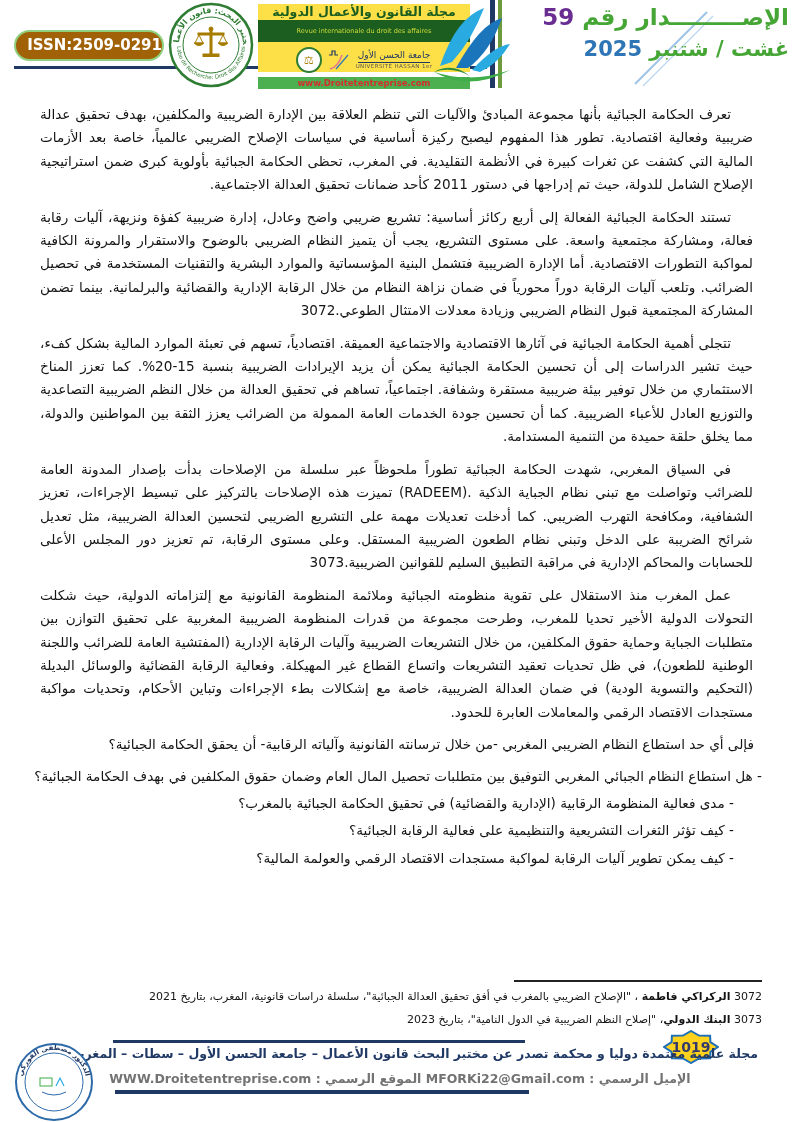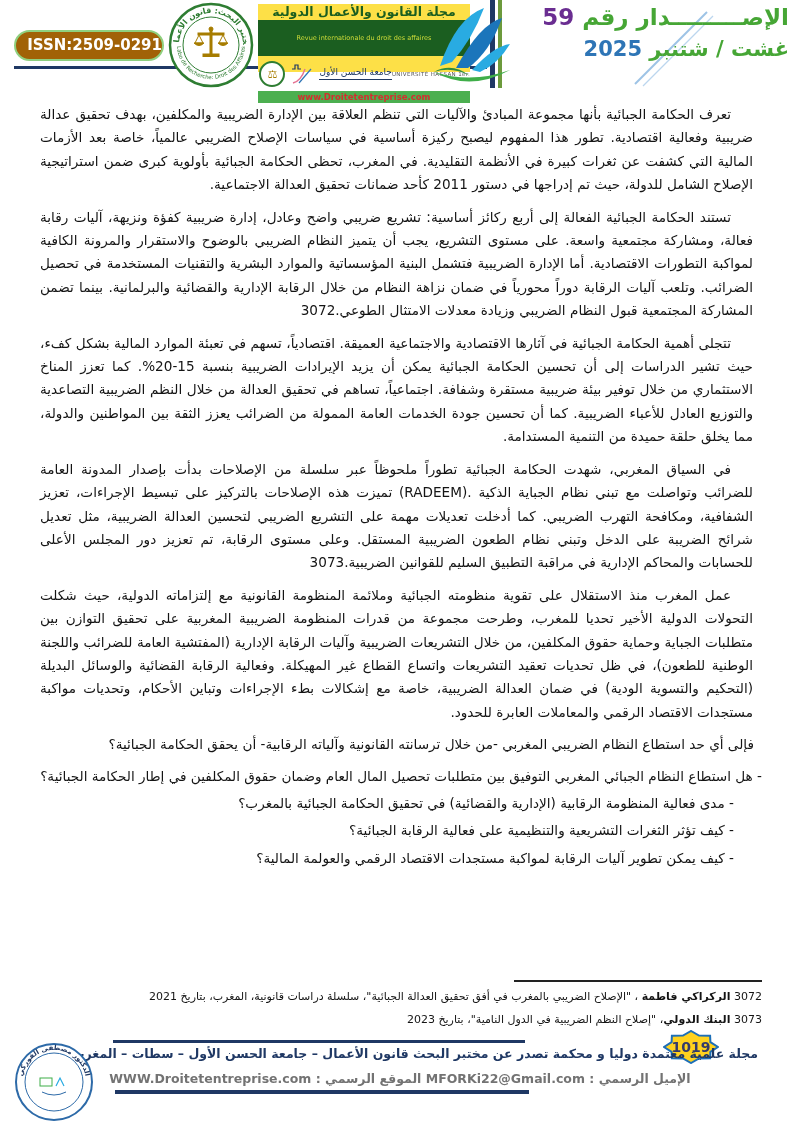--- a/index.html
+++ b/index.html
@@ -12,23 +12,23 @@
   
   .hdr-line{position:absolute;left:14px;top:66px;width:473px;height:3px;background:#1f3864;z-index:0;}
   .issn-pill{
     position:absolute;left:14px;top:30px;width:150px;height:31px;z-index:2;
     background:#a16207;border-radius:17px;border:2px solid #8fd07f;
     color:#ffffff;font-weight:bold;font-size:15px;line-height:27px;text-align:right;
   }
   .lab-seal{position:absolute;left:168px;top:2px;width:86px;height:86px;z-index:2;}
   .jr-block{position:absolute;left:258px;top:4px;width:212px;height:68px;z-index:2;background:#fde047;}
   .jr-title{color:#1b5e20;font-weight:bold;font-size:12.5px;text-align:center;white-space:nowrap;}
-  .jr-sub{background:#1b5e20;color:#cddc39;font-size:6.5px;text-align:center;padding:14px 0;margin-top:1px;}
+  .jr-sub{background:#1b5e20;color:#cddc39;font-size:6.5px;text-align:center;padding:7px 0;margin-top:1px;}
   .jr-mid{display:flex;align-items:center;justify-content:center;gap:4px;margin-top:3px;height:30px;}
-  .jr-univ{display:flex;flex-direction:row;align-items:center;line-height:1.1;}
+  .jr-univ{display:flex;flex-direction:column;align-items:center;line-height:1.1;}
   .jr-univ .ar{font-size:9px;color:#1f3864;border-bottom:1px solid #1f3864;padding-bottom:1px;}
   .jr-univ .fr{font-size:5.5px;color:#555;letter-spacing:.4px;}
   .jr-web{background:#4caf50;color:#d32f2f;font-weight:bold;font-size:8.5px;text-align:center;padding:1px 0;margin-top:2px;}
   .mini-seal{width:26px;height:26px;border-radius:50%;border:2px solid #2e7d32;display:flex;align-items:center;justify-content:center;font-size:11px;color:#a67c00;background:#fff;}
   .swoosh{position:absolute;left:428px;top:4px;width:86px;height:84px;z-index:3;}
   .vbar-navy{position:absolute;left:490px;top:0;width:5px;height:88px;background:#1f3864;}
   .vbar-green{position:absolute;left:498px;top:0;width:4px;height:88px;background:#6c9a3c;}
   .issue{position:absolute;right:4px;top:4px;width:286px;z-index:2;text-align:right;}
   .issue-l1{font-size:23px;font-weight:bold;white-space:nowrap;}
   .issue-l2{font-size:21px;font-weight:bold;margin-top:7px;margin-left:76px;white-space:nowrap;}
@@ -139,21 +139,21 @@
     </div>
   </div>
 
   <div class="content" dir="rtl">
     <p class="para">تعرف الحكامة الجبائية بأنها مجموعة المبادئ والآليات التي تنظم العلاقة بين الإدارة الضريبية والمكلفين، بهدف تحقيق عدالة ضريبية وفعالية اقتصادية. تطور هذا المفهوم ليصبح ركيزة أساسية في سياسات الإصلاح الضريبي عالمياً، خاصة بعد الأزمات المالية التي كشفت عن ثغرات كبيرة في الأنظمة التقليدية. في المغرب، تحظى الحكامة الجبائية بأولوية كبرى ضمن استراتيجية الإصلاح الشامل للدولة، حيث تم إدراجها في دستور 2011 كأحد ضمانات تحقيق العدالة الاجتماعية.</p>
     <p class="para">تستند الحكامة الجبائية الفعالة إلى أربع ركائز أساسية: تشريع ضريبي واضح وعادل، إدارة ضريبية كفؤة ونزيهة، آليات رقابة فعالة، ومشاركة مجتمعية واسعة. على مستوى التشريع، يجب أن يتميز النظام الضريبي بالوضوح والاستقرار والمرونة الكافية لمواكبة التطورات الاقتصادية. أما الإدارة الضريبية فتشمل البنية المؤسساتية والموارد البشرية والتقنيات المستخدمة في تحصيل الضرائب. وتلعب آليات الرقابة دوراً محورياً في ضمان نزاهة النظام من خلال الرقابة الإدارية والقضائية والبرلمانية. بينما تضمن المشاركة المجتمعية قبول النظام الضريبي وزيادة معدلات الامتثال الطوعي.3072</p>
     <p class="para">تتجلى أهمية الحكامة الجبائية في آثارها الاقتصادية والاجتماعية العميقة. اقتصادياً، تسهم في تعبئة الموارد المالية بشكل كفء، حيث تشير الدراسات إلى أن تحسين الحكامة الجبائية يمكن أن يزيد الإيرادات الضريبية بنسبة 15-20%. كما تعزز المناخ الاستثماري من خلال توفير بيئة ضريبية مستقرة وشفافة. اجتماعياً، تساهم في تحقيق العدالة من خلال النظم الضريبية التصاعدية والتوزيع العادل للأعباء الضريبية. كما أن تحسين جودة الخدمات العامة الممولة من الضرائب يعزز الثقة بين المواطنين والدولة، مما يخلق حلقة حميدة من التنمية المستدامة.</p>
     <p class="para">في السياق المغربي، شهدت الحكامة الجبائية تطوراً ملحوظاً عبر سلسلة من الإصلاحات بدأت بإصدار المدونة العامة للضرائب وتواصلت مع تبني نظام الجباية الذكية .(RADEEM) تميزت هذه الإصلاحات بالتركيز على تبسيط الإجراءات، تعزيز الشفافية، ومكافحة التهرب الضريبي. كما أدخلت تعديلات مهمة على التشريع الضريبي لتحسين العدالة الضريبية، مثل تعديل شرائح الضريبة على الدخل وتبني نظام الطعون الضريبية المستقل. وعلى مستوى الرقابة، تم تعزيز دور المجلس الأعلى للحسابات والمحاكم الإدارية في مراقبة التطبيق السليم للقوانين الضريبية.3073</p>
     <p class="para">عمل المغرب منذ الاستقلال على تقوية منظومته الجبائية وملائمة المنظومة القانونية مع إلتزاماته الدولية، حيث شكلت التحولات الدولية الأخير تحديا للمغرب، وطرحت مجموعة من قدرات المنظومة الضريبية المغربية على تحقيق التوازن بين متطلبات الجباية وحماية حقوق المكلفين، من خلال التشريعات الضريبية وآليات الرقابة الإدارية (المفتشية العامة للضرائب واللجنة الوطنية للطعون)، في ظل تحديات تعقيد التشريعات واتساع القطاع غير المهيكلة. وفعالية الرقابة القضائية والوسائل البديلة (التحكيم والتسوية الودية) في ضمان العدالة الضريبية، خاصة مع إشكالات بطء الإجراءات وتباين الأحكام، وتحديات مواكبة مستجدات الاقتصاد الرقمي والمعاملات العابرة للحدود.</p>
     <p class="q-intro">فإلى أي حد استطاع النظام الضريبي المغربي -من خلال ترسانته القانونية وآلياته الرقابية- أن يحقق الحكامة الجبائية؟</p>
-    <p class="q-full">- هل استطاع النظام الجبائي المغربي التوفيق بين متطلبات تحصيل المال العام وضمان حقوق المكلفين في إطار الحكامة الجبائية؟</p>
+    <p class="q-full">- هل استطاع النظام الجبائي المغربي التوفيق بين متطلبات تحصيل المال العام وضمان حقوق المكلفين في بهدف الحكامة الجبائية؟</p>
     <p class="q-item">- مدى فعالية المنظومة الرقابية (الإدارية والقضائية) في تحقيق الحكامة الجبائية بالمغرب؟</p>
     <p class="q-item">- كيف تؤثر الثغرات التشريعية والتنظيمية على فعالية الرقابة الجبائية؟</p>
     <p class="q-item">- كيف يمكن تطوير آليات الرقابة لمواكبة مستجدات الاقتصاد الرقمي والعولمة المالية؟</p>
   </div>
 
   <div class="footnotes" dir="rtl">
     <div class="fn-sep"></div>
     <p class="fn">
       <span>3072</span>
       <b>الركراكي فاطمة</b><span> ، "الإصلاح الضريبي بالمغرب في أفق تحقيق العدالة الجبائية"، سلسلة دراسات قانونية، المغرب، بتاريخ 2021</span>

